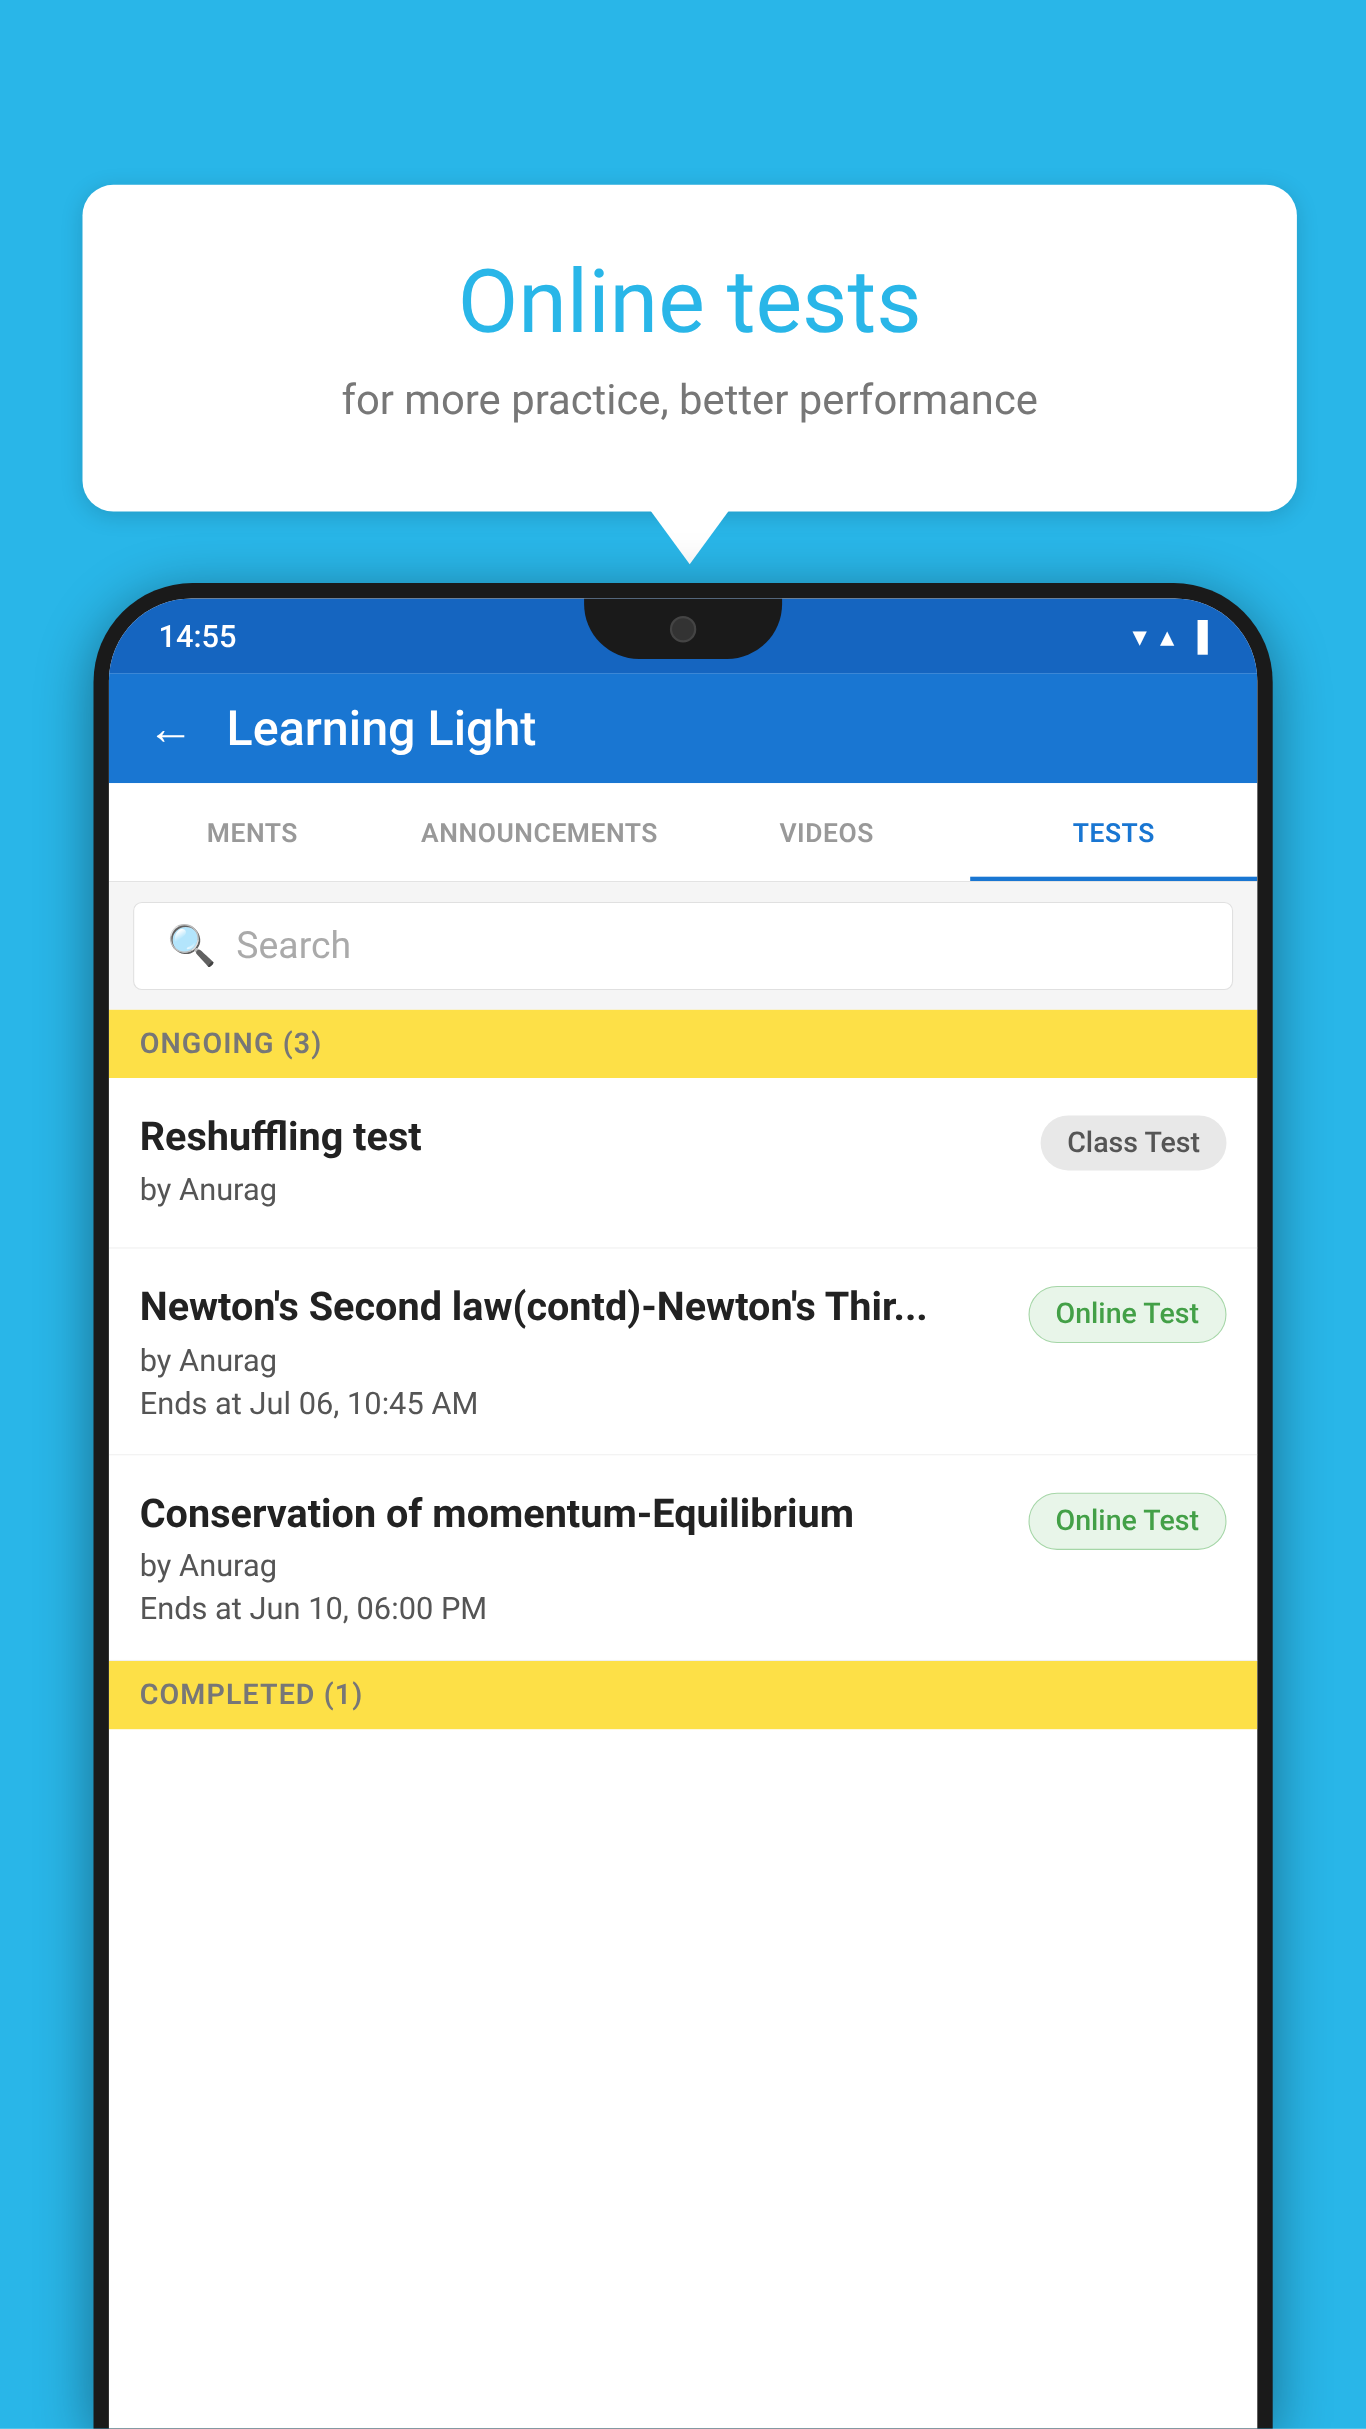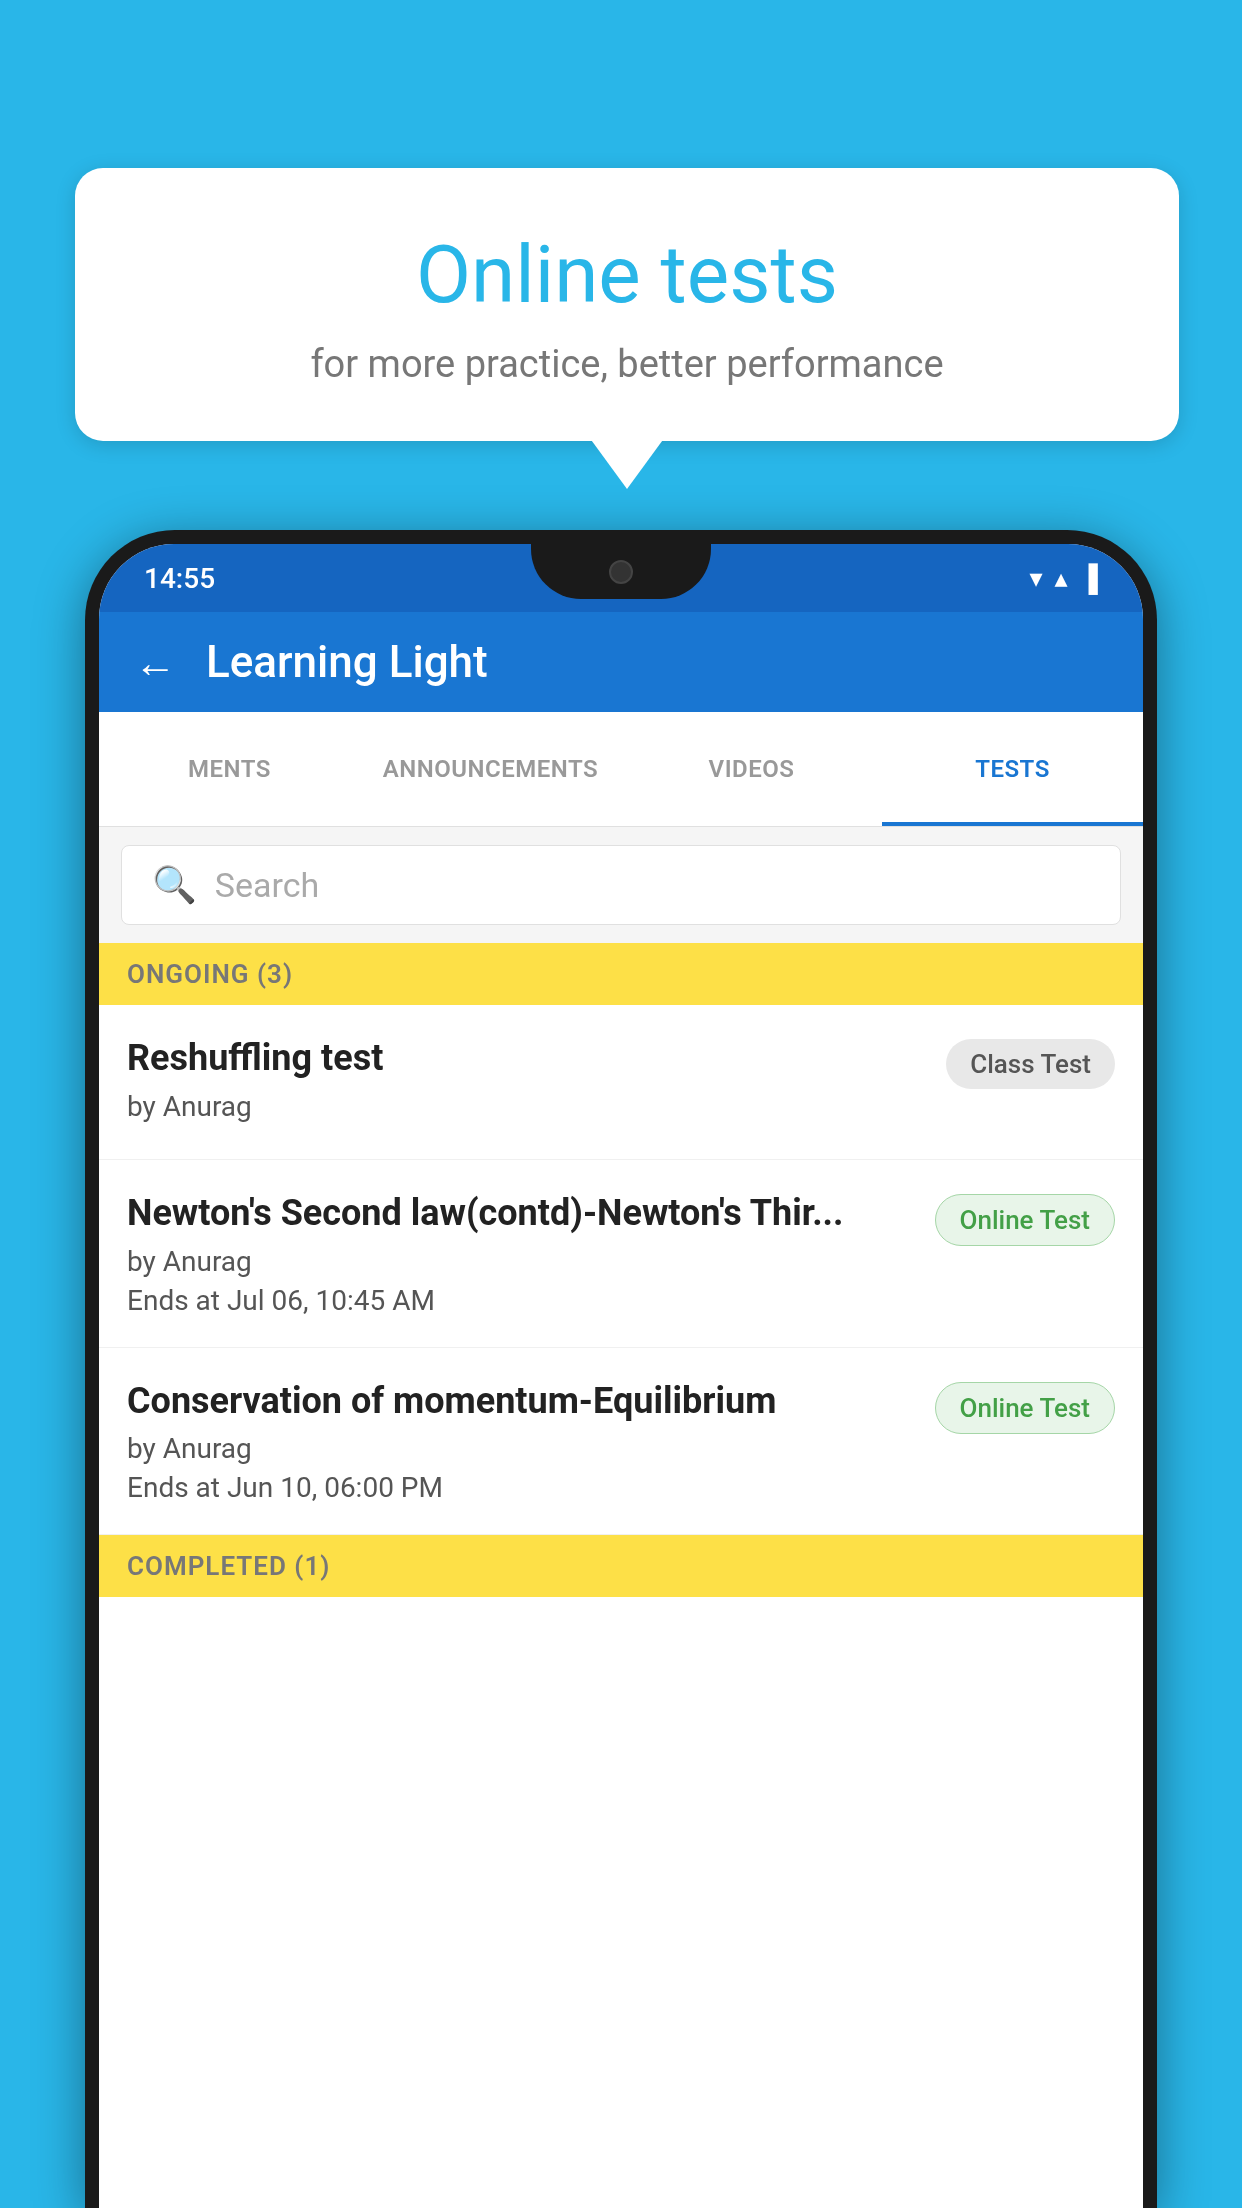--- a/index.html
+++ b/index.html
@@ -14,21 +14,21 @@
     }
 
     
     .speech-bubble {
       position: absolute;
       top: 168px;
       left: 75px;
       right: 63px;
       background: white;
       border-radius: 28px;
-      padding: 60px 50px 55px;
+      padding: 60px 50px 79px;
       box-shadow: 0 4px 20px rgba(0,0,0,0.15);
     }
     .speech-bubble::after {
       content: '';
       position: absolute;
       bottom: -48px;
       left: 50%;
       transform: translateX(-50%);
       width: 0;
       height: 0;
@@ -129,21 +129,21 @@
     }
     .app-title {
       color: white;
       font-size: 44px;
       font-weight: 500;
     }
 
     
     .tabs-container {
       background: white;
-      height: 115px;
+      height: 90px;
       display: flex;
       align-items: stretch;
       border-bottom: 1px solid #e0e0e0;
       overflow: hidden;
     }
     .tab {
       flex: 1;
       display: flex;
       align-items: center;
       justify-content: center;

